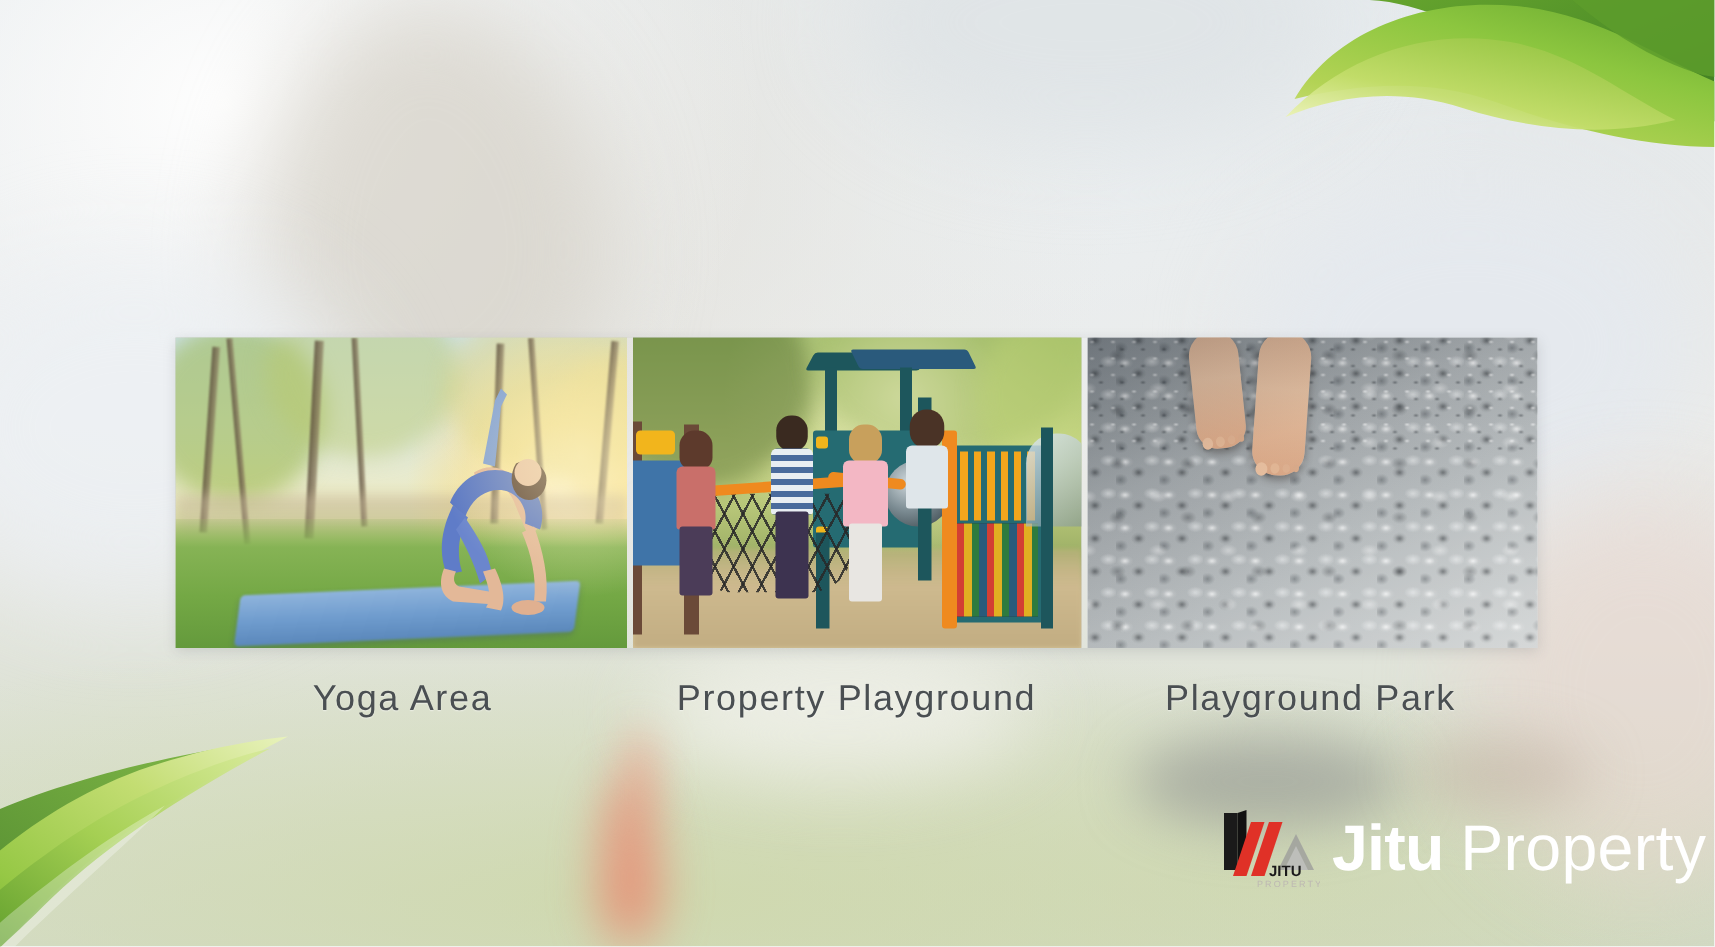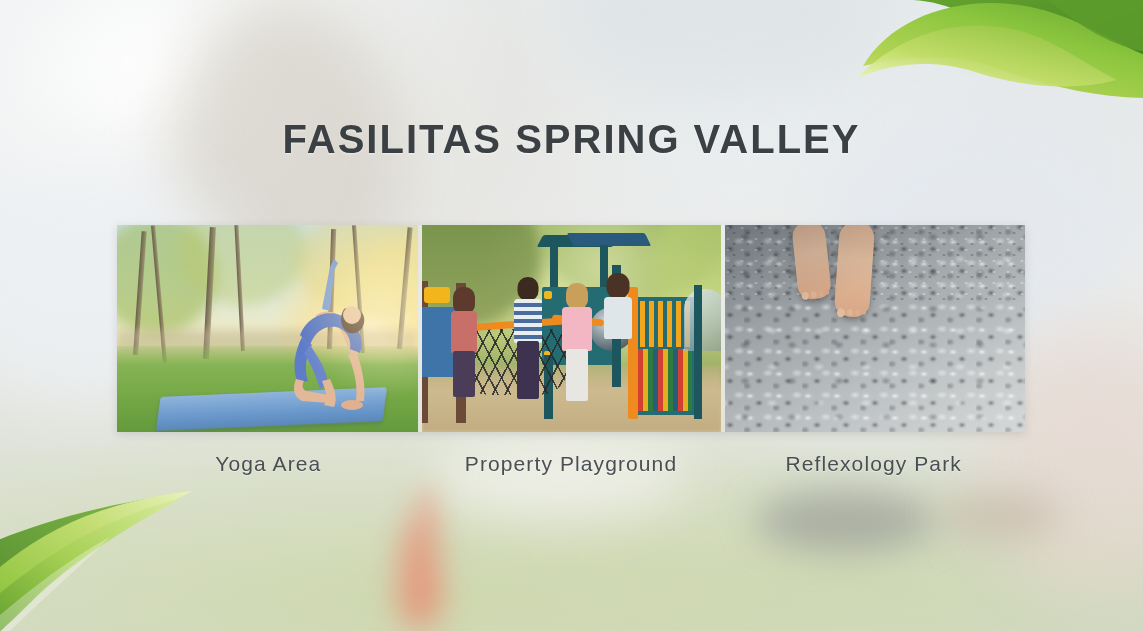--- a/index.html
+++ b/index.html
@@ -291,21 +291,21 @@
     position: absolute;
     left: 117px;
     top: 452px;
     width: 908px;
     height: 42px;
     display: flex;
   }
   .caption {
     flex: 1;
     text-align: center;
-    font-size: 21px;
+    font-size: 24px;
     color: #4a4f52;
     letter-spacing: 1.1px;
     font-family: "Liberation Sans", sans-serif;
     text-shadow: 0 1px 1px rgba(255,255,255,0.5);
   }
 
   
   .logo {
     position: absolute;
     left: 812px;
@@ -392,21 +392,20 @@
         <stop offset="0%" stop-color="#79b63a"></stop>
         <stop offset="100%" stop-color="#43811f"></stop>
       </linearGradient>
     </defs>
     <path d="M196,4 C150,22 104,48 66,80 C38,104 16,128 -6,152 L-6,58 C34,40 96,18 196,4 Z" fill="url(#lb3)" opacity="0.9"></path>
     <path d="M204,2 C142,34 86,68 44,110 C22,132 8,148 -4,158 L-4,92 C24,66 64,38 112,22 C146,11 176,5 204,2 Z" fill="url(#lb1)"></path>
     <path d="M192,10 C132,42 80,76 40,116 C22,134 8,146 -2,154 L-2,116 C28,90 70,58 114,38 C144,24 170,15 192,10 Z" fill="url(#lb2)" opacity="0.92"></path>
     <path d="M-4,140 C30,110 74,74 122,48 C92,78 52,112 18,146 Z" fill="#ffffff" opacity="0.30"></path>
   </svg>
 
-  <div class="title">FASILITAS SPRING VALLEY</div>
 
   <div class="strip">
 
     <div class="photo p1">
       <div class="yoga-sky"></div>
       <div class="canopy" style="left:-20px; top:-10px; width:120px; height:120px; background:rgba(150,180,70,0.55);"></div>
       <div class="canopy" style="left:60px; top:-30px; width:130px; height:110px; background:rgba(186,202,110,0.5);"></div>
       <div class="canopy" style="left:180px; top:-26px; width:150px; height:120px; background:rgba(222,210,120,0.45);"></div>
       <div class="canopy" style="left:250px; top:10px; width:90px; height:110px; background:rgba(240,222,140,0.5);"></div>
       <div class="trunk" style="left:16px; top:6px; width:5px; height:124px; transform:rotate(4deg);"></div>
@@ -512,17 +511,35 @@
           <span style="width:4px;height:5px;border-radius:50%;background:#dfae8c;display:block;"></span>
         </div>
       </div>
       <div class="peb-shade"></div>
     </div>
   </div>
 
   <div class="captions">
     <div class="caption">Yoga Area</div>
     <div class="caption">Property Playground</div>
-    <div class="caption">Reflexology Park</div>
+    <div class="caption">Playground Park</div>
   </div>
 
+  <div class="logo">
+    <div class="logo-mark">
+      <svg viewBox="0 0 68 52" width="68" height="52">
+        <rect x="4" y="2" width="9" height="38" fill="#1a1a1a"></rect>
+        <polygon points="13,2 19,0 19,36 13,40" fill="#111111"></polygon>
+        <polygon points="10,44 22,8 31,8 19,44" fill="#e03127"></polygon>
+        <polygon points="22,44 34,8 43,8 31,44" fill="#e03127"></polygon>
+        <polygon points="40,40 52,16 64,40" fill="#9a9a9a" opacity="0.75"></polygon>
+        <polygon points="44,40 52,24 60,40" fill="#cfcfcf" opacity="0.55"></polygon>
+        <text x="34" y="44" font-family="'Liberation Sans', sans-serif" font-size="10" font-weight="bold" fill="#1a1a1a">JITU</text>
+        <text x="26" y="51" font-family="'Liberation Sans', sans-serif" font-size="6" letter-spacing="1.4" fill="#bdb8b2">PROPERTY</text>
+      </svg>
+    </div>
+    <div class="logo-type">
+      <span class="b">Jitu</span>
+      <span class="l">Property</span>
+    </div>
+  </div>
 
 </div>
 
 </body></html>

